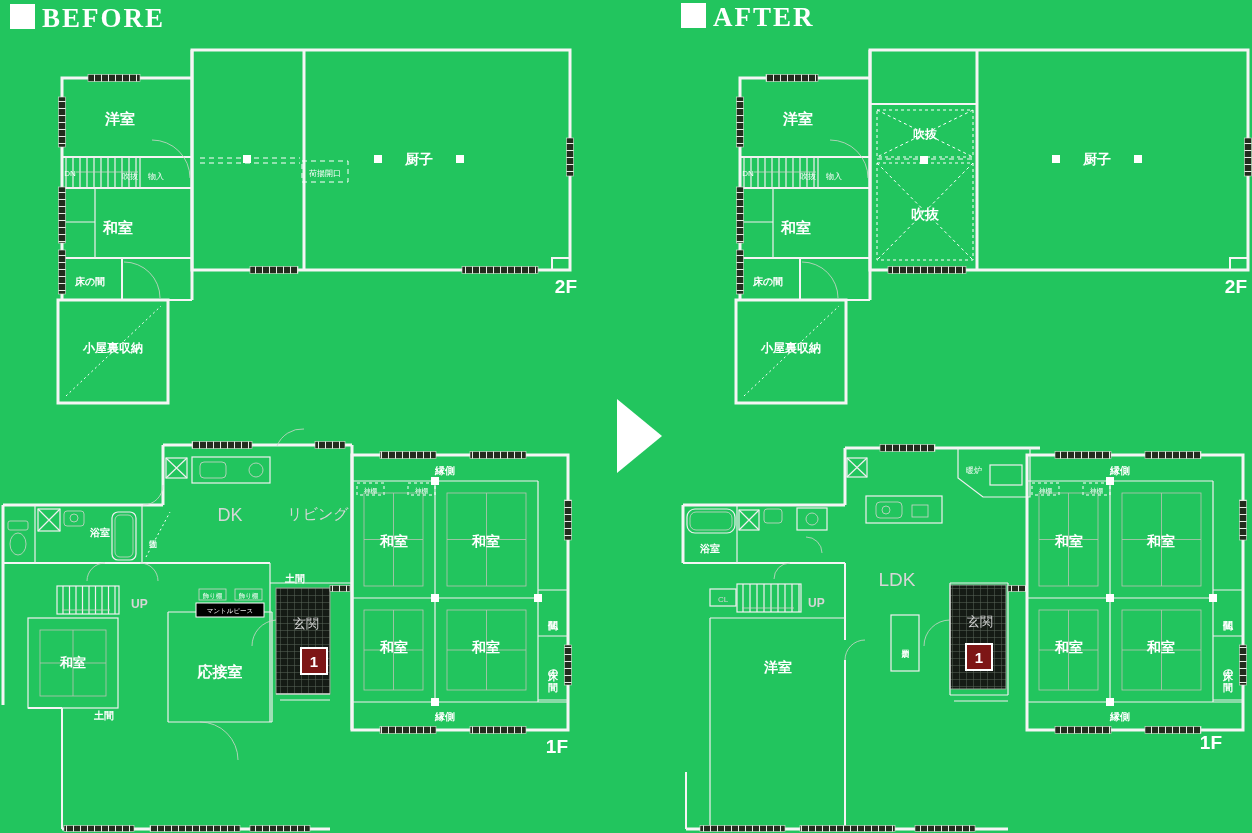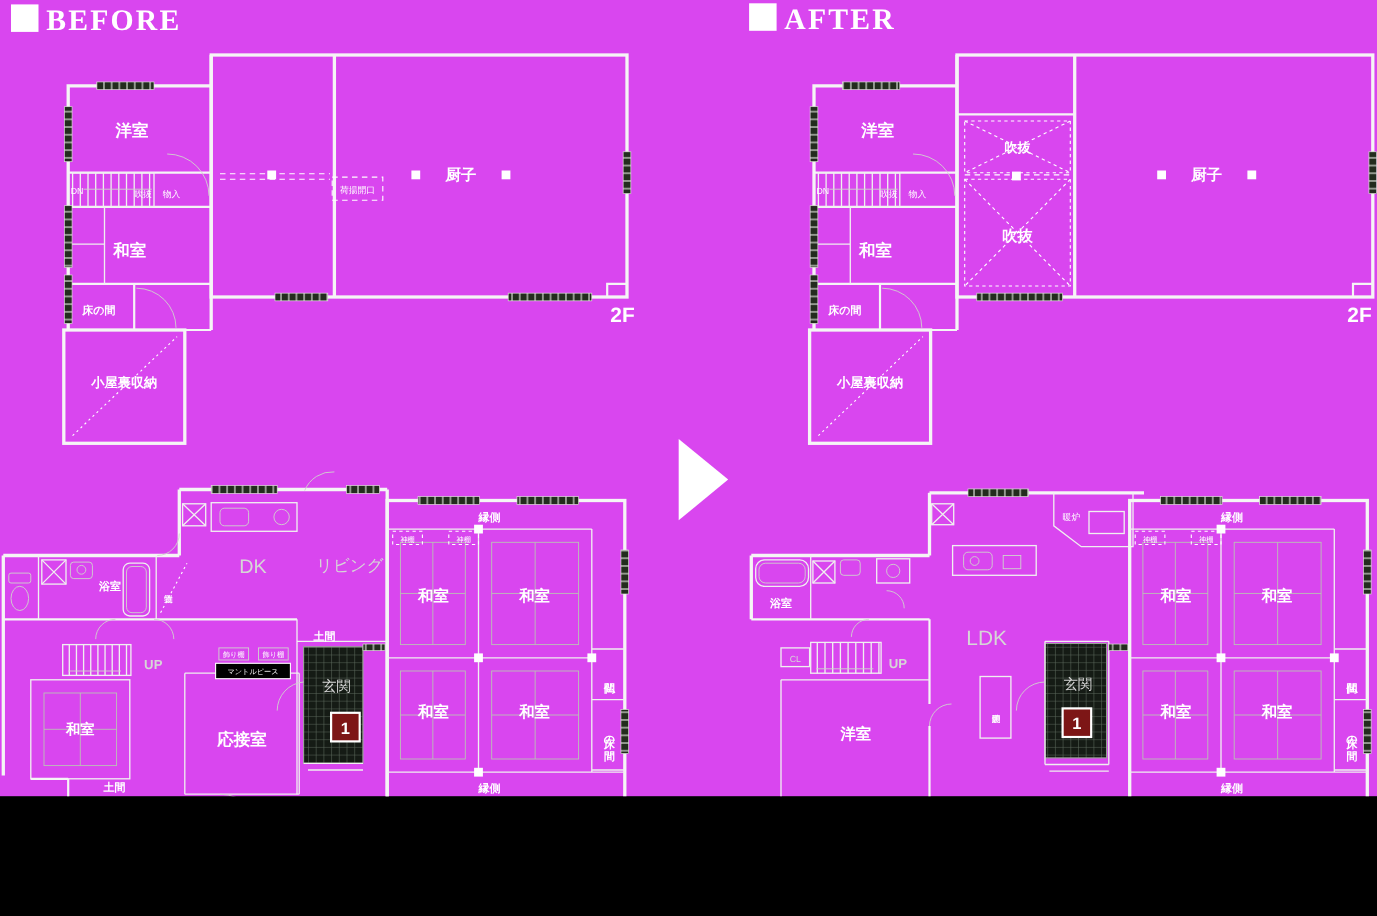--- a/index.html
+++ b/index.html
@@ -1,16 +1,16 @@
 <!DOCTYPE html>
 <html><head>
 <meta charset="utf-8">
 <style>
   html,body{margin:0;padding:0;background:#000;}
-  #canvas{position:relative;width:1252px;height:724px;background:#d946ef;overflow:hidden;}
+  #canvas{position:relative;width:1252px;height:833px;background:#22c55e;overflow:hidden;}
   svg{position:absolute;left:0;top:0;}
   svg text{font-family:"Liberation Sans",sans-serif;fill:#ffffff;}
   .t-title{font-family:"Liberation Serif",serif;font-size:27px;font-weight:bold;letter-spacing:2px;}
   .t-room{font-size:14px;font-weight:bold;text-anchor:middle;}
   .t-room-lg{font-size:15px;font-weight:bold;text-anchor:middle;}
   .t-gray{fill:#d6d6d6;font-weight:normal;}
   .t-big{font-size:18px;text-anchor:middle;}
   .t-sm{font-size:10px;font-weight:bold;text-anchor:middle;}
   .t-xs{font-size:8px;text-anchor:middle;}
   .t-xxs{font-size:6.5px;text-anchor:middle;}

